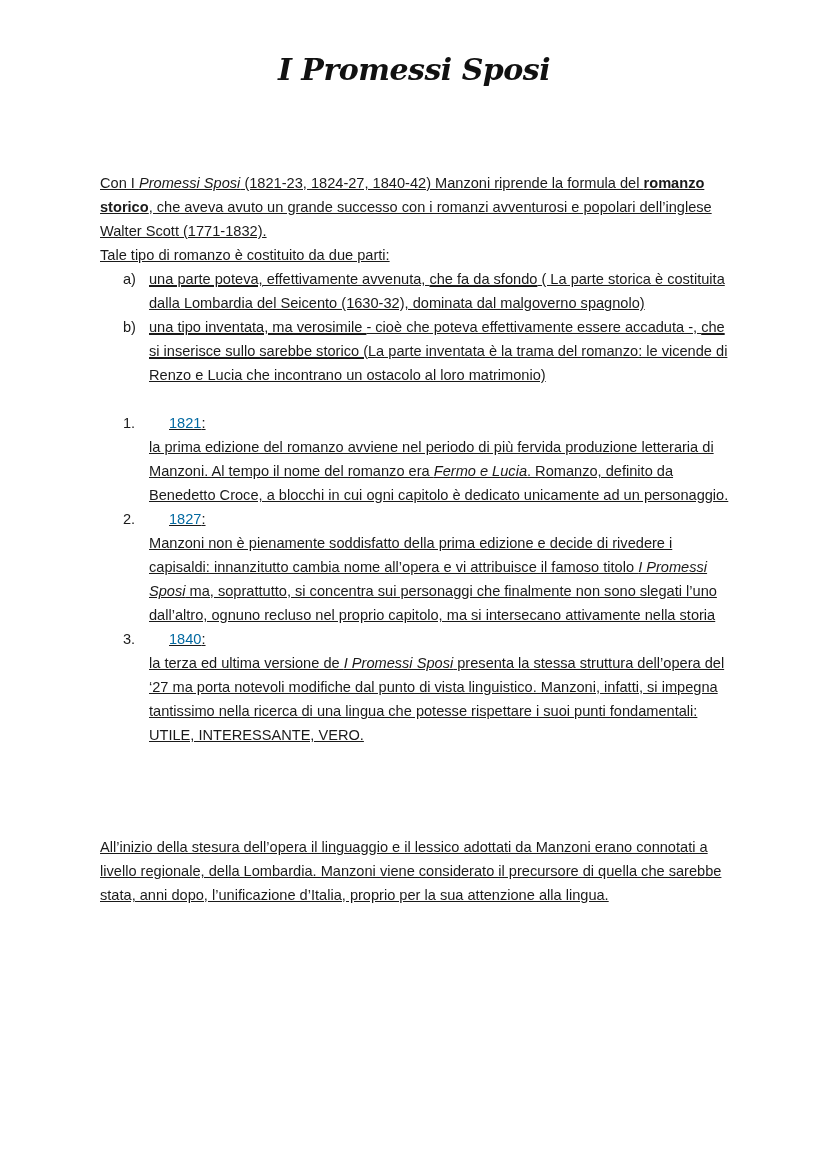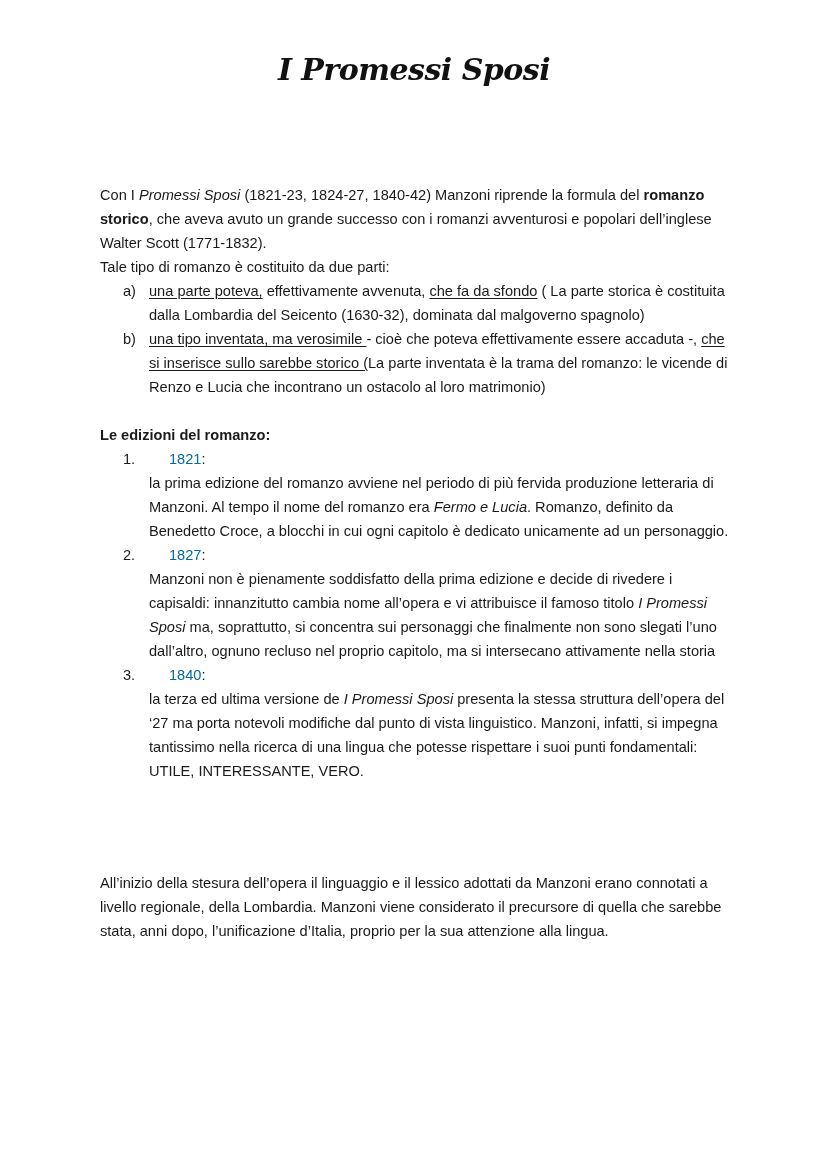--- a/index.html
+++ b/index.html
@@ -30,24 +30,25 @@
       font-family: "DejaVu Serif", "Liberation Serif", serif;
       font-style: italic;
       font-weight: bold;
       font-size: 30px;
       letter-spacing: -0.5px;
       color: #111111;
     }
     .content {
       position: absolute;
       left: 100px;
-      top: 183px;
+      top: 171px;
       width: 632px;
       font-size: 14.6px;
       line-height: 24px;
+      text-decoration: underline;
     }
     .para { margin: 0; }
     .u { text-decoration: underline; text-underline-offset: 2px; }
     .red { color: #0369a1; margin-left: 20px; }
     .alpha-list {
       margin: 0;
       padding: 0;
       list-style: none;
     }
     .alpha-list li {
@@ -98,21 +99,20 @@
       <li>
         <span class="marker">a)</span><span class="u"> una parte poteva,</span><span> effettivamente avvenuta, </span><span class="u">che fa da sfondo</span><span> ( La parte storica è costituita dalla Lombardia del Seicento (1630-32), dominata dal malgoverno spagnolo)</span>
       </li>
       <li>
         <span class="marker">b)</span><span class="u">una tipo inventata, ma verosimile </span><span>- cioè che poteva effettivamente essere accaduta -, </span><span class="u">che si inserisce sullo sarebbe storico (</span><span>La parte inventata è la trama del romanzo: le vicende di Renzo e Lucia che incontrano un ostacolo al loro matrimonio)</span>
       </li>
     </ol>
 
     <div class="gap-1"></div>
 
-    <p class="section-heading">Le edizioni del romanzo:</p>
 
     <ol class="num-list">
       <li>
         <span class="marker">1.</span><span class="red">1821</span><span>:</span><br><span>la prima edizione del romanzo avviene nel periodo di più fervida produzione letteraria di Manzoni. Al tempo il nome del romanzo era </span><em>Fermo e Lucia</em><span>. Romanzo, definito da Benedetto Croce, a blocchi in cui ogni capitolo è dedicato unicamente ad un personaggio.</span>
       </li>
       <li>
         <span class="marker">2.</span><span class="red">1827</span><span>:</span><br><span>Manzoni non è pienamente soddisfatto della prima edizione e decide di rivedere i capisaldi: innanzitutto cambia nome all’opera e vi attribuisce il famoso titolo </span><em>I Promessi Sposi</em><span> ma, soprattutto,  si concentra sui personaggi che finalmente non sono slegati l’uno dall’altro, ognuno recluso nel proprio capitolo, ma si intersecano attivamente nella storia</span>
       </li>
       <li>
         <span class="marker">3.</span><span class="red">1840</span><span>:</span><br><span>la terza ed ultima versione de </span><em>I Promessi Sposi</em><span> presenta la stessa struttura dell’opera del ‘27 ma porta notevoli modifiche dal punto di vista linguistico. Manzoni, infatti, si impegna tantissimo nella ricerca di una lingua che potesse rispettare i suoi punti fondamentali: UTILE, INTERESSANTE, VERO.</span>

